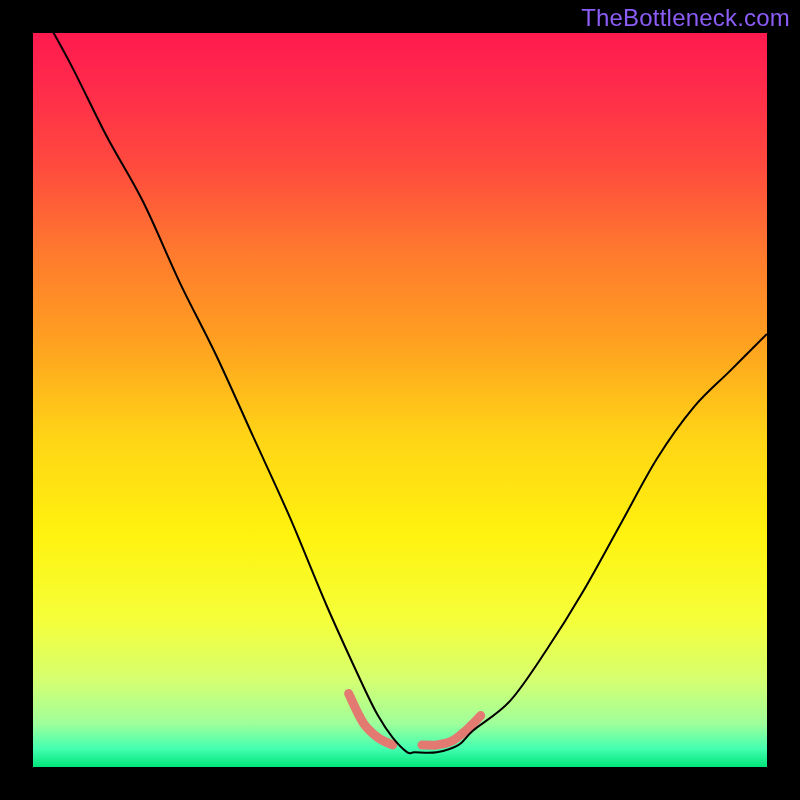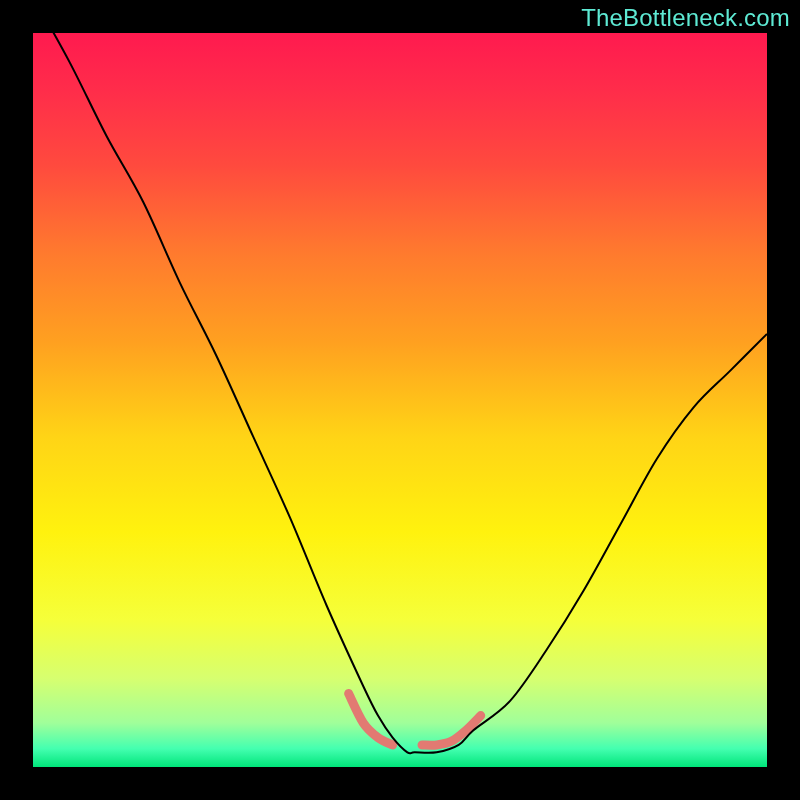--- a/index.html
+++ b/index.html
@@ -10,21 +10,21 @@
     position: relative;
     overflow: hidden;
     font-family: Arial, Helvetica, sans-serif;
   }
   .watermark {
     position: absolute;
     top: 4px;
     right: 10px;
     font-size: 24px;
     font-weight: 500;
-    color: #5eead4;
+    color: #8b5cf6;
     letter-spacing: 0.2px;
     z-index: 10;
   }
   .plot {
     position: absolute;
     left: 33px;
     top: 33px;
     width: 734px;
     height: 734px;
   }

